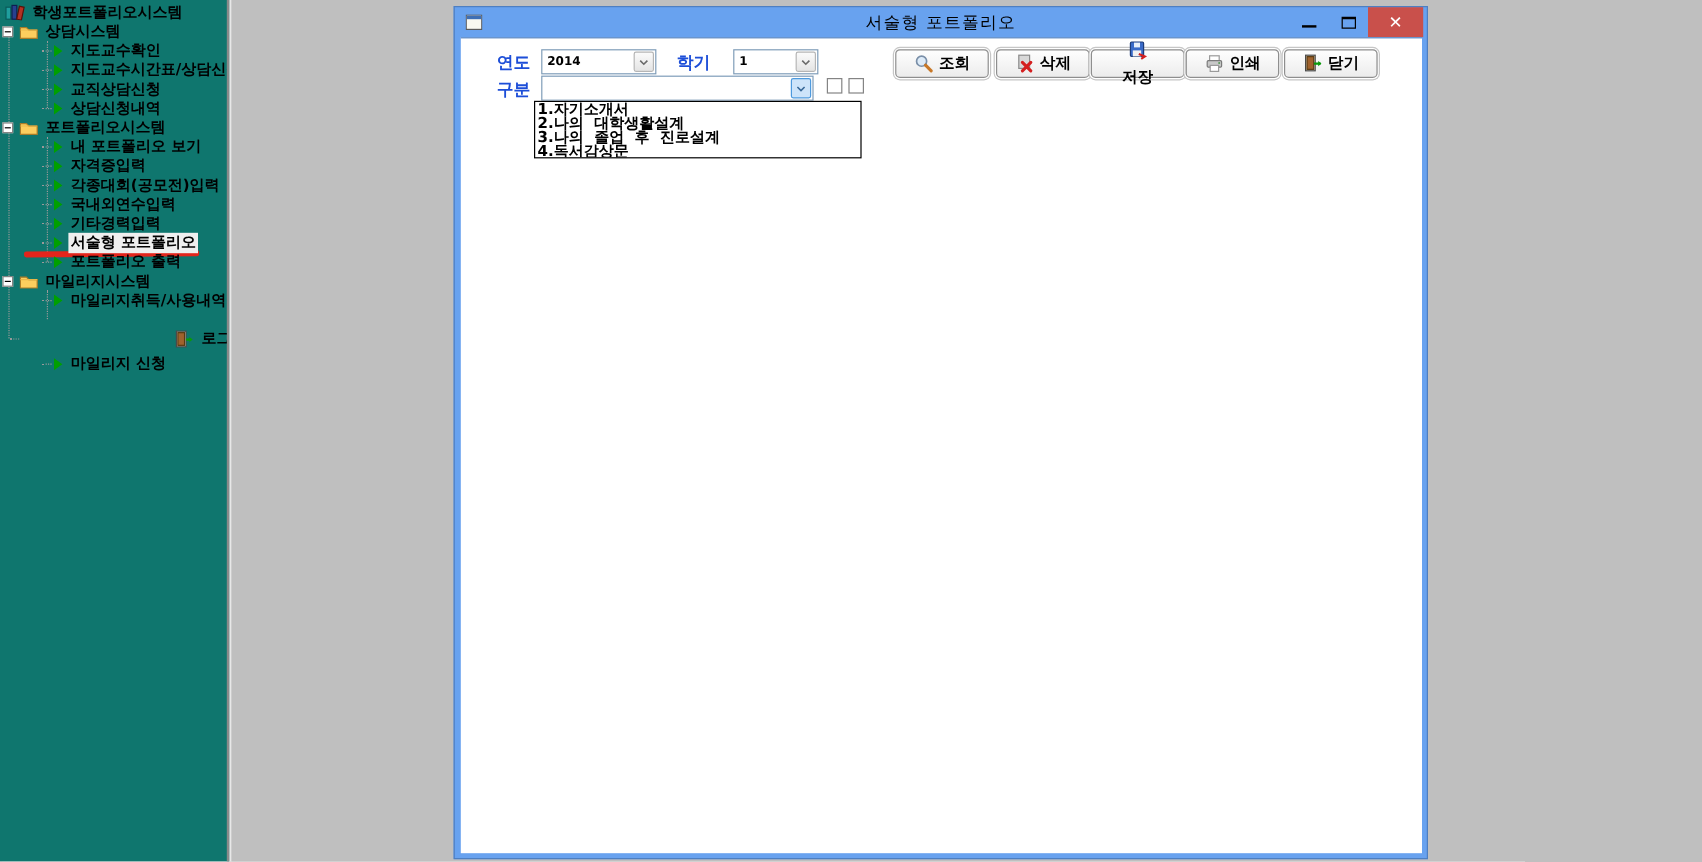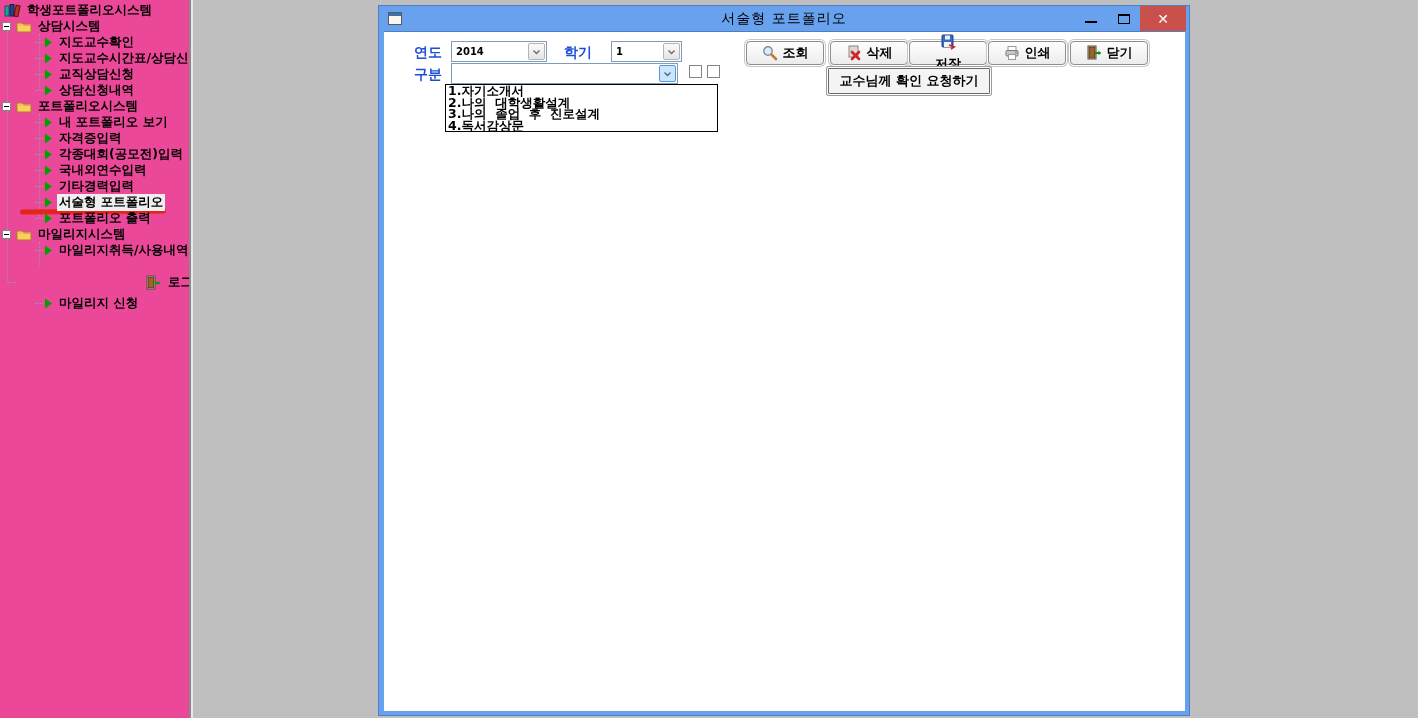--- a/index.html
+++ b/index.html
@@ -2,21 +2,21 @@
 <html><head>
 <meta charset="utf-8">
 <style>
   * { margin:0; padding:0; box-sizing:border-box; }
   html,body { width:1418px; height:718px; overflow:hidden; }
   body { font-family:"DejaVu Sans", sans-serif; background:#BFBFBF; position:relative; }
 
   
   .sidebar {
     position:absolute; left:0; top:0; width:191px; height:718px;
-    background:#ec4899; border-right:2px solid #8A8A8A;
+    background:#0f766e; border-right:2px solid #8A8A8A;
     box-shadow:2px 0 0 #E8E8E8;
     overflow:hidden;
   }
   .tree { position:absolute; left:0; top:0; width:100%; height:100%; }
   .trow {
     position:absolute; left:0; height:16px; width:220px;
     display:flex; align-items:center; font-size:12.5px; font-weight:600;
     color:#000; white-space:nowrap; cursor:default;
   }
   .trow .lbl { padding:0 2px; }
@@ -406,23 +406,20 @@
       <span class="drop focus">
         <svg class="chev" viewBox="0 0 12 8">
             <path d="M2 2 L6 6 L10 2" fill="none" stroke="#3A6A9A" stroke-width="1.8"></path>
           </svg>
       </span>
     </div>
 
     <span class="chk" style="left:305px; top:33px;"></span>
     <span class="chk" style="left:323px; top:33px;"></span>
 
-    <div class="btn-wide" style="left:444px; top:36px; width:162px;">
-      <span>교수님께 확인 요청하기</span>
-    </div>
 
     <div class="droplist" id="droplist" style="left:61px; top:52px; width:273px; height:48px;">
         <div class="opt">1.자기소개서</div>
         <div class="opt">2.나의  대학생활설계</div>
         <div class="opt">3.나의  졸업  후  진로설계</div>
         <div class="opt">4.독서감상문</div>
       </div>
 
   </div>
 </div>

